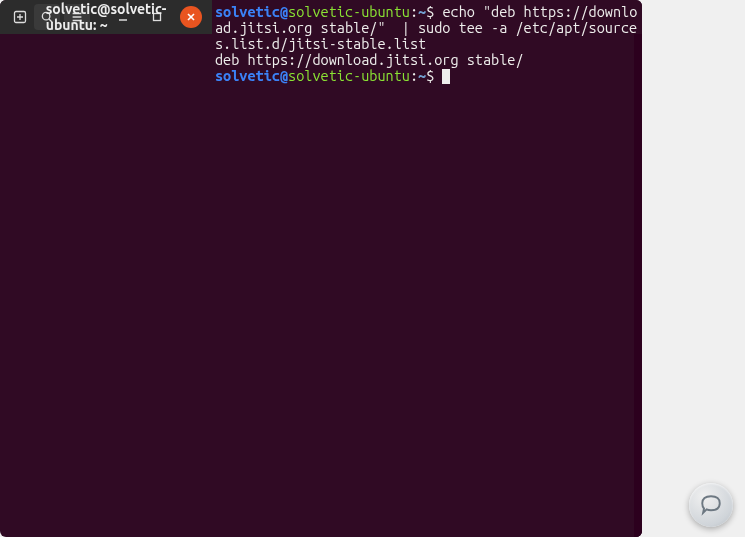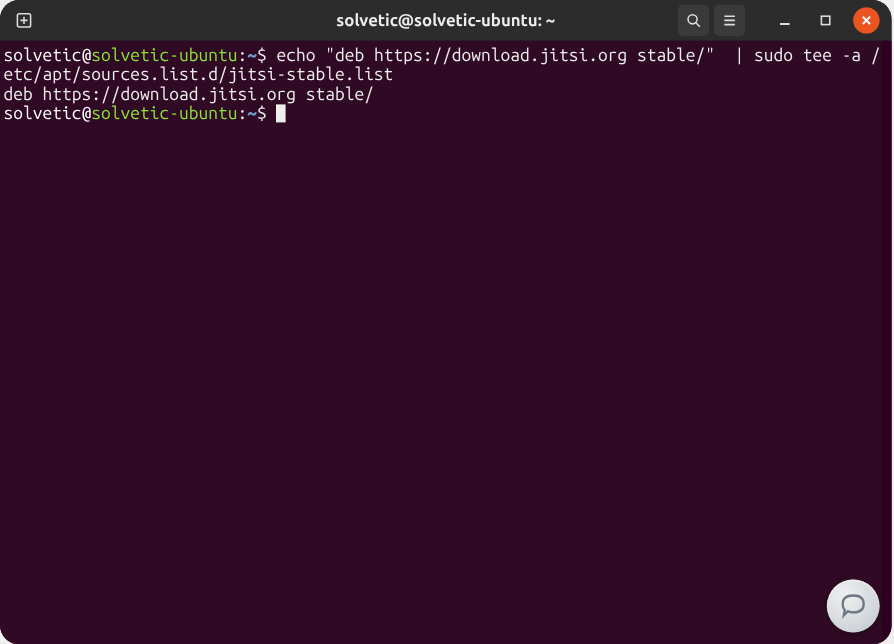--- a/index.html
+++ b/index.html
@@ -9,27 +9,27 @@
     }
     body {
       width: 745px;
       height: 537px;
       background: #f0f0f0;
       font-family: "Ubuntu Mono", "DejaVu Sans Mono", monospace;
       position: relative;
       overflow: hidden;
     }
     .window {
-      width: 743px;
+      width: 642px;
       height: 537px;
       background: #300a24;
-      border-radius: 16px;
+      border-radius: 6px;
       overflow: hidden;
       display: flex;
-      flex-direction: column;
+      flex-direction: row;
       position: relative;
     }
     .titlebar {
       height: 34px;
       background: #2c2c2c;
       display: flex;
       align-items: center;
       padding: 0 6px;
       position: relative;
       flex-shrink: 0;
@@ -92,22 +92,22 @@
       padding: 4px 3px;
       font-size: 14.5px;
       line-height: 1.1;
       color: #eeeeec;
       font-family: "Ubuntu Mono", "DejaVu Sans Mono", monospace;
       white-space: pre-wrap;
       word-break: break-all;
       position: relative;
     }
     .prompt-user {
-      color: #ffffff;
-      font-weight: normal;
+      color: #3b82f6;
+      font-weight: bold;
     }
     .prompt-host {
       color: #8ae234;
       font-weight: normal;
     }
     .prompt-colon {
       color: #eeeeec;
     }
     .prompt-path {
       color: #729fcf;

